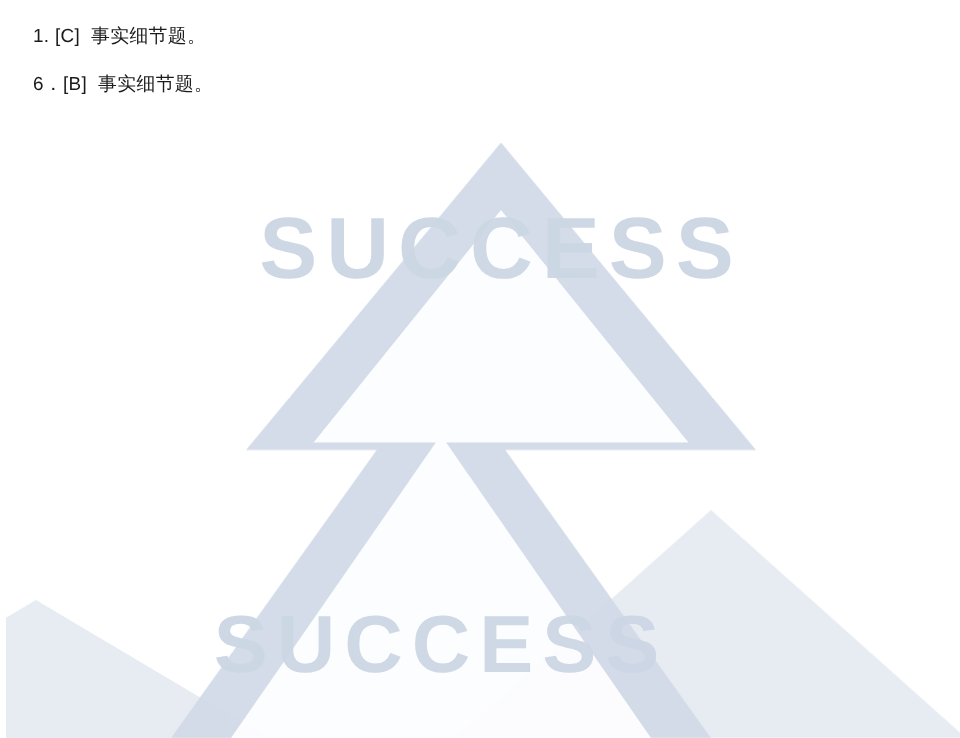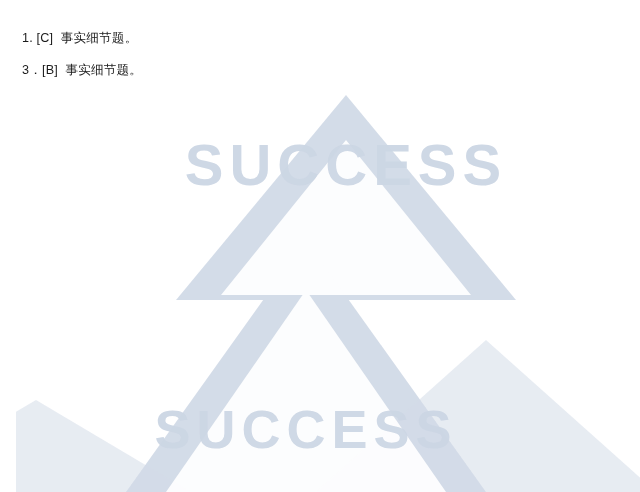--- a/index.html
+++ b/index.html
@@ -17,38 +17,38 @@
     position: relative;
     width: 640px;
     height: 492px;
     background: #ffffff;
     overflow: hidden;
   }
 
   
   .watermark {
     position: absolute;
-    left: 16px;
+    left: 4px;
     top: 0;
     width: 540px;
     height: 492px;
     pointer-events: none;
     z-index: 0;
   }
   .wm-svg {
     display: block;
     width: 640px;
     height: 492px;
   }
 
   
   .content {
     position: relative;
     z-index: 2;
-    padding: 22px 18px 0 22px;
+    padding: 8px 18px 0 22px;
     box-sizing: border-box;
   }
   .para {
     font-size: 12.6px;
     line-height: 2.55;
     color: #1b1b1b;
     letter-spacing: 0.2px;
     text-align: justify;
     margin: 0;
     white-space: pre-wrap;
@@ -75,16 +75,16 @@
         <polygon points="330,140 455,295 205,295"></polygon>
         <polygon points="290,290 430,492 150,492"></polygon>
       </g>
       <text x="330" y="185" text-anchor="middle" font-family="Liberation Sans, sans-serif" font-size="58" font-weight="bold" letter-spacing="6" fill="#ccd6e4" opacity="0.95">SUCCESS</text>
       <text x="290" y="448" text-anchor="middle" font-family="Liberation Sans, sans-serif" font-size="54" font-weight="bold" letter-spacing="6" fill="#ccd6e4" opacity="0.95">SUCCESS</text>
     </svg>
   </div>
 
   <div class="content">
     <p class="para">1. [C]  事实细节题。</p>
-    <p class="para">3．[B]  事实细节题。</p>
+    <p class="para">6．[B]  事实细节题。</p>
   </div>
 
 </div>
 
 </body></html>

